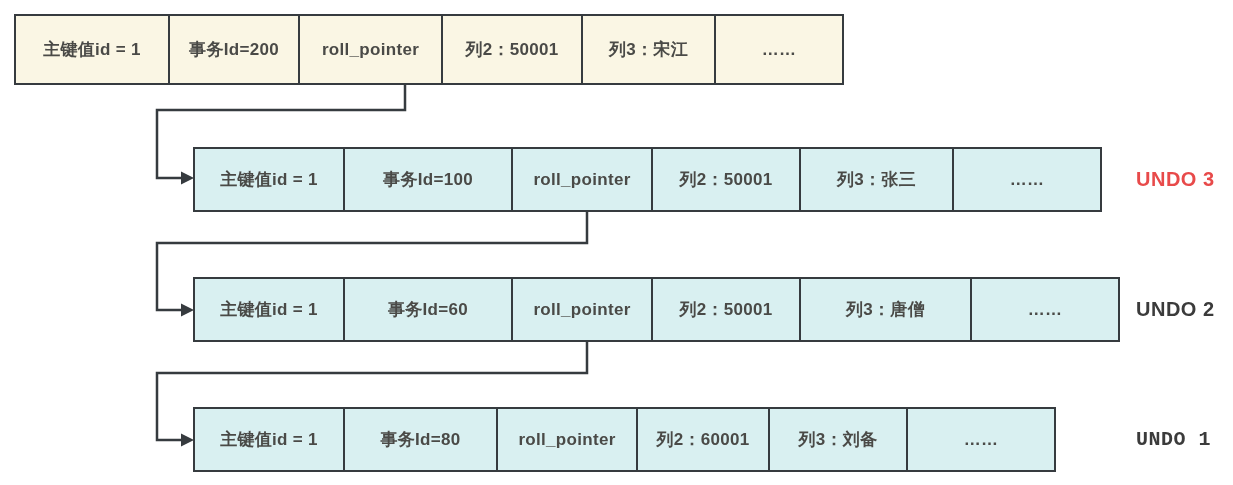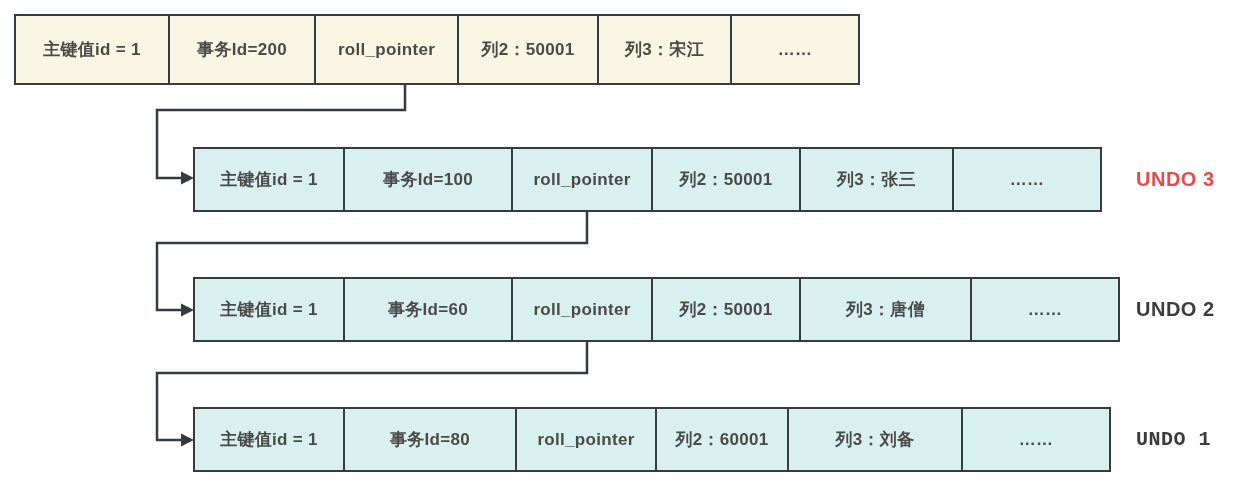--- a/index.html
+++ b/index.html
@@ -81,21 +81,21 @@
 
     <polyline class="connector" points="587,212 587,243 157,243 157,310 183,310"></polyline>
     <polygon class="arrowhead" points="194,310 181,303.5 181,316.5"></polygon>
 
     <polyline class="connector" points="587,342 587,373 157,373 157,440 183,440"></polyline>
     <polygon class="arrowhead" points="194,440 181,433.5 181,446.5"></polygon>
   </svg>
 
   <div class="row record" style="left:14px; top:14px; height:67px;">
     <div class="cell" style="width:154px">主键值id = 1</div>
-    <div class="cell" style="width:146px">事务Id=200</div>
+    <div class="cell" style="width:130px">事务Id=200</div>
     <div class="cell" style="width:143px">roll_pointer</div>
     <div class="cell" style="width:140px">列2：50001</div>
     <div class="cell" style="width:133px">列3：宋江</div>
     <div class="cell" style="width:126px">……</div>
   </div>
 
   <div class="row undo" style="left:193px; top:147px; height:61px;">
     <div class="cell" style="width:150px">主键值id = 1</div>
     <div class="cell" style="width:168px">事务Id=100</div>
     <div class="cell" style="width:140px">roll_pointer</div>
@@ -110,21 +110,21 @@
     <div class="cell" style="width:168px">事务Id=60</div>
     <div class="cell" style="width:140px">roll_pointer</div>
     <div class="cell" style="width:148px">列2：50001</div>
     <div class="cell" style="width:171px">列3：唐僧</div>
     <div class="cell" style="width:146px">……</div>
   </div>
   <div class="undo-label" style="top:277px;">UNDO 2</div>
 
   <div class="row undo" style="left:193px; top:407px; height:61px;">
     <div class="cell" style="width:150px">主键值id = 1</div>
-    <div class="cell" style="width:172px">事务Id=80</div>
+    <div class="cell" style="width:153px">事务Id=80</div>
     <div class="cell" style="width:140px">roll_pointer</div>
     <div class="cell" style="width:132px">列2：60001</div>
-    <div class="cell" style="width:174px">列3：刘备</div>
+    <div class="cell" style="width:138px">列3：刘备</div>
     <div class="cell" style="width:146px">……</div>
   </div>
   <div class="undo-label" style="top:407px;font-family:Liberation Mono, monospace;">UNDO 1</div>
 
 </div>
 
 </body></html>

